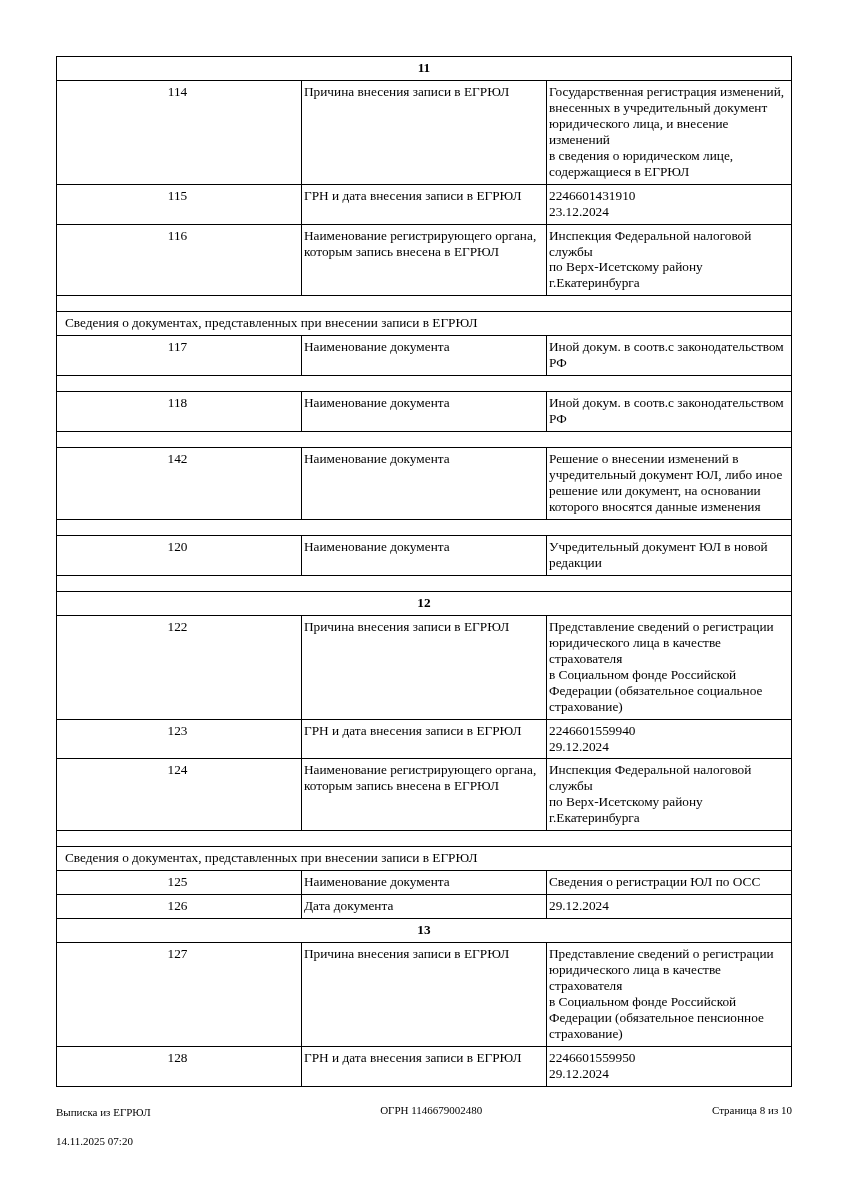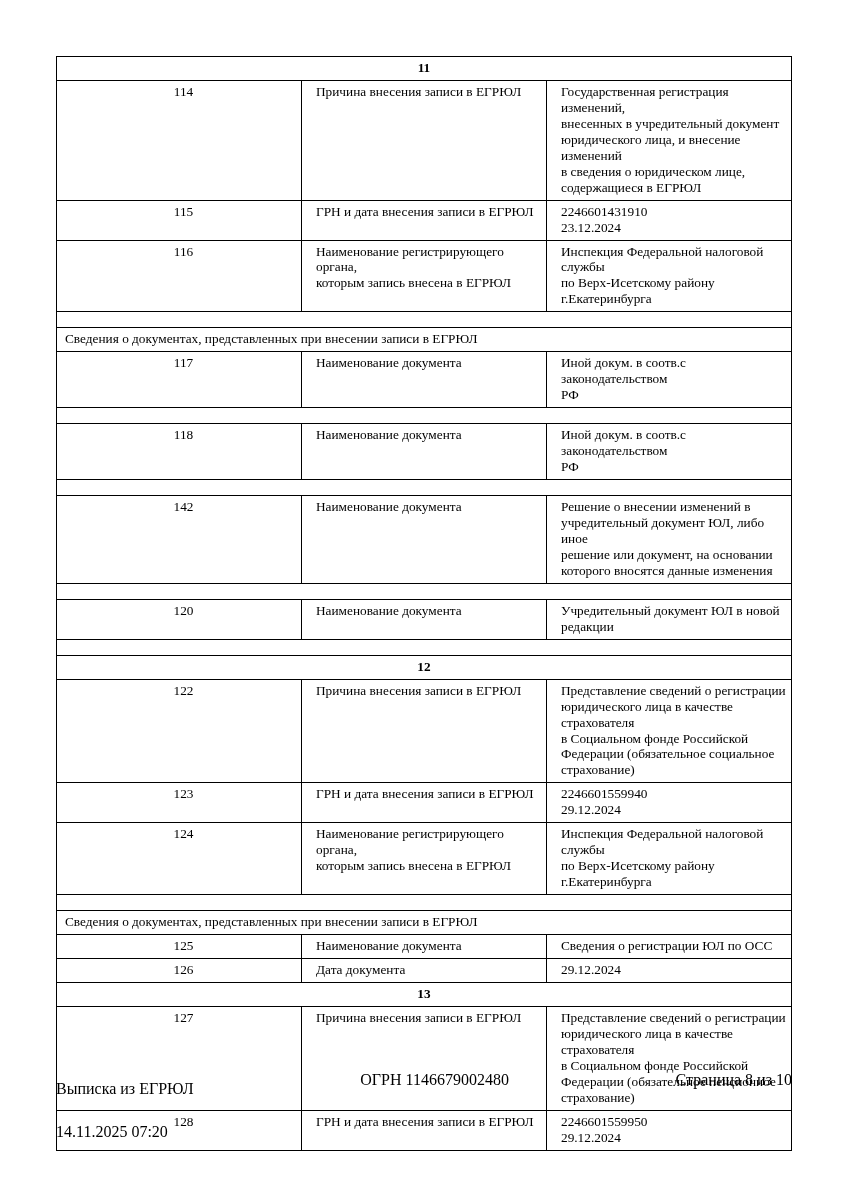--- a/index.html
+++ b/index.html
@@ -26,21 +26,21 @@
     width: 736px;
     margin: 0 auto;
     border-collapse: collapse;
     table-layout: fixed;
     font-size: 13.3px;
     line-height: 1.2;
   }
   table.doc td {
     border: 1px solid #000000;
     vertical-align: top;
-    padding: 3px 5px 4px 14px;
+    padding: 3px 5px 4px 2px;
   }
   .col-num { width: 46px; text-align: center; }
   .col-name { width: 330px; margin-left: 21px; }
   .col-val { width: 360px; }
 
   tr.group-head td {
     text-align: center;
     font-weight: bold;
     padding: 3px 0 4px 0;
   }
@@ -52,21 +52,21 @@
     height: 16px;
     padding: 0;
   }
   .nb { white-space: pre-line; }
 
   .footer {
     position: absolute;
     left: 56px;
     right: 56px;
     bottom: 36px;
-    font-size: 16px;
+    font-size: 11px;
     line-height: 1.35;
     display: flex;
     justify-content: space-between;
     align-items: flex-start;
   }
   .footer .left { text-align: left; white-space: pre-line; }
   .footer .center { text-align: center; flex: 0 0 auto; padding-top: 13px; }
   .footer .right { text-align: center; padding-top: 13px; }
 </style>
 </head>

